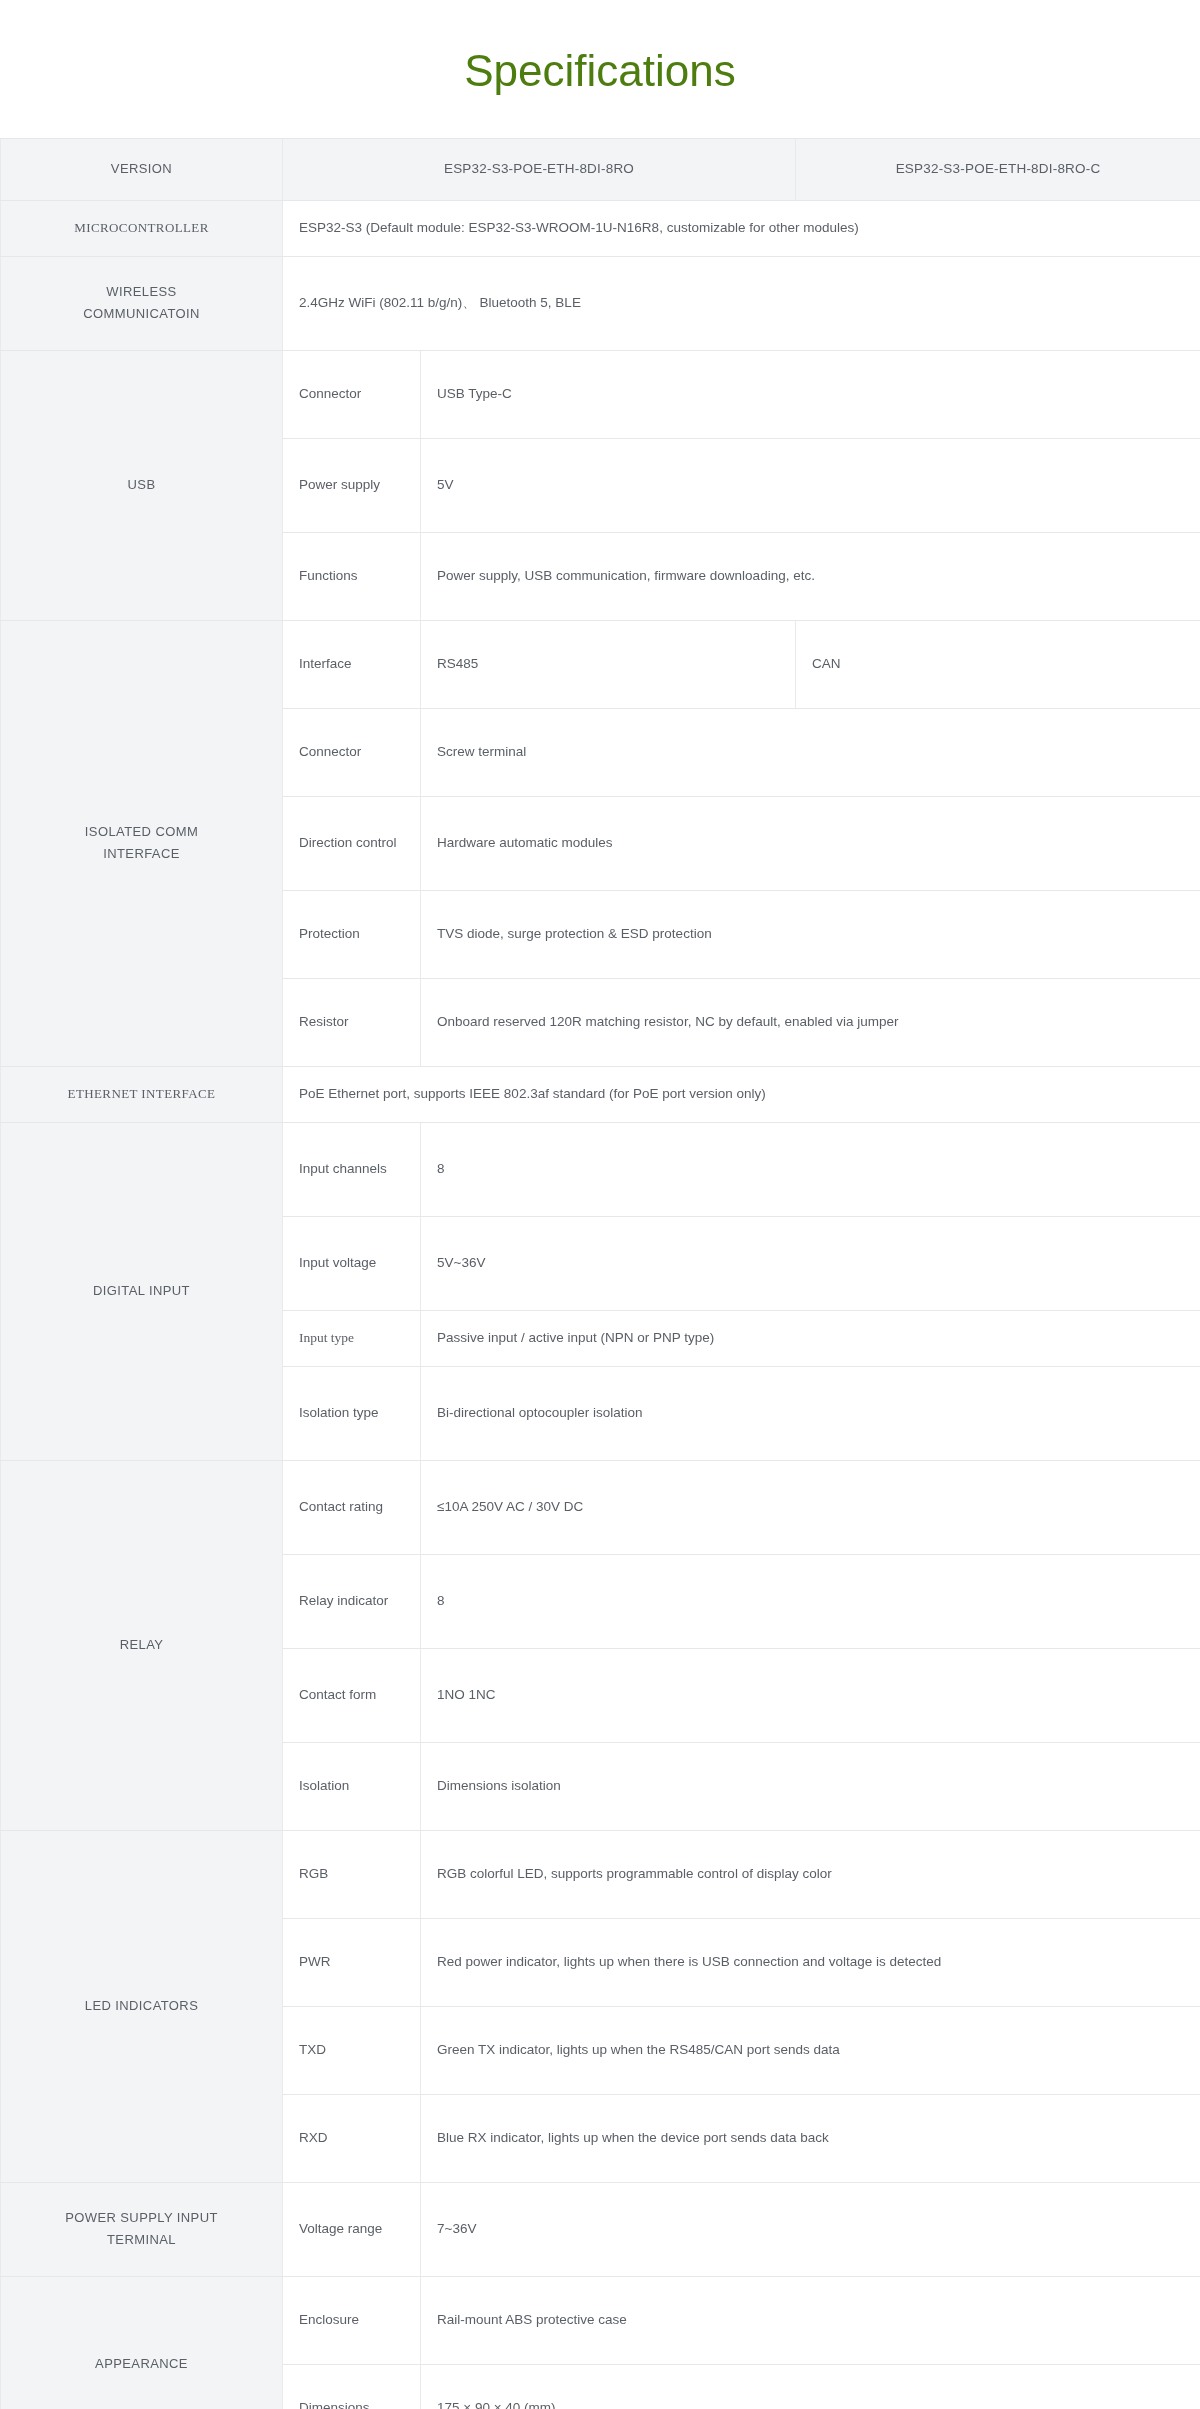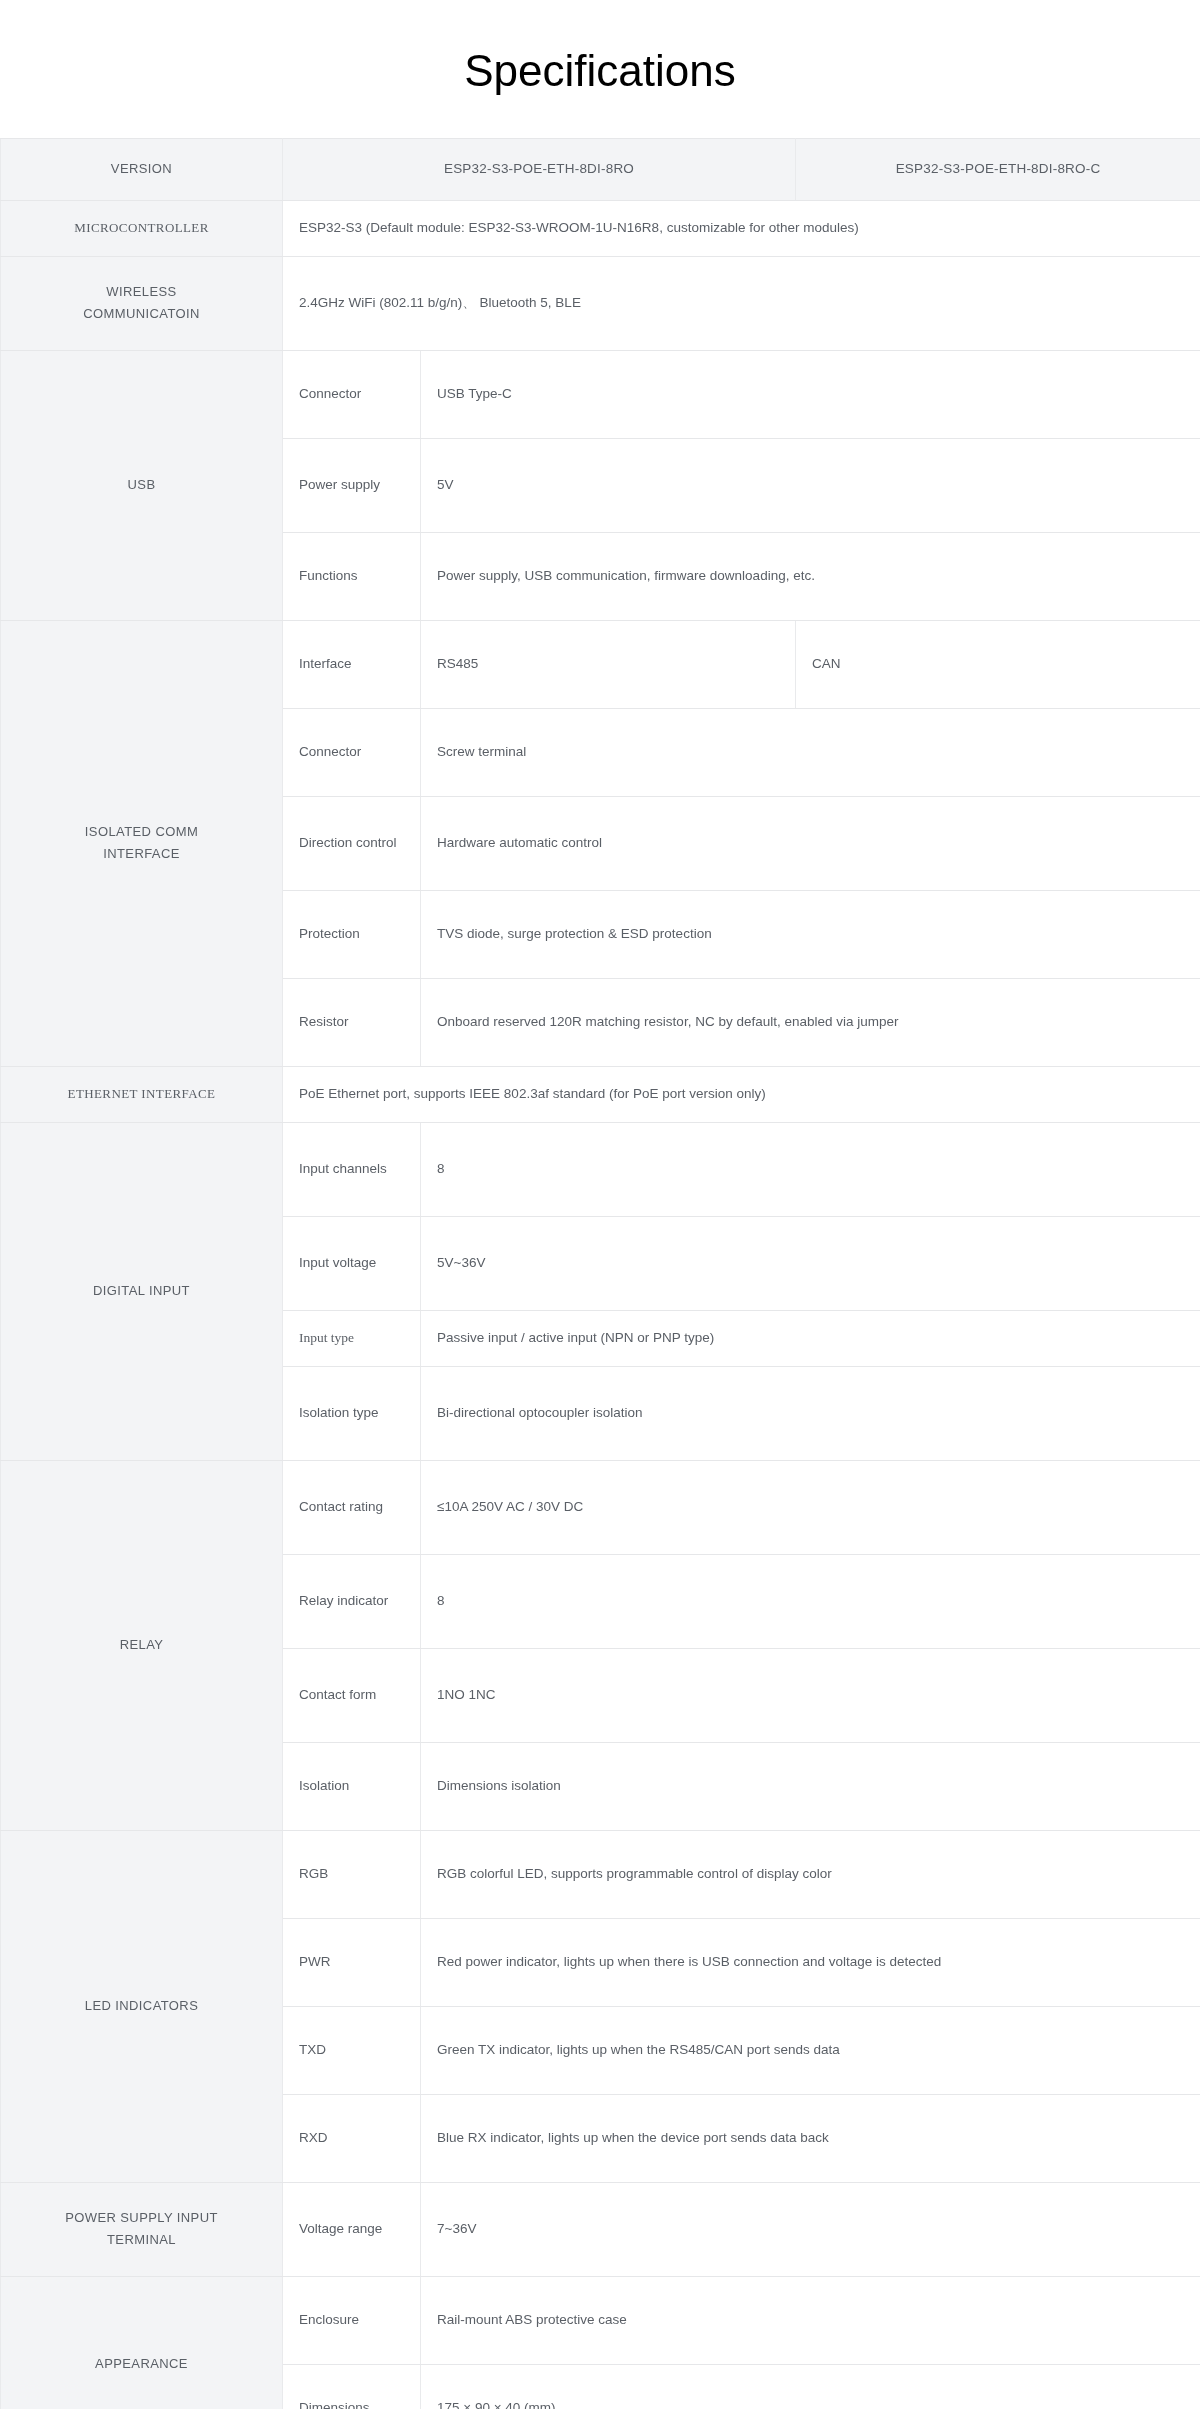--- a/index.html
+++ b/index.html
@@ -12,21 +12,21 @@
   .page {
     width: 1200px;
     min-height: 2409px;
     background: #ffffff;
     position: relative;
   }
   .page-title {
     text-align: center;
     font-size: 44px;
     font-weight: 400;
-    color: #000000;
+    color: #4d7c0f;
     letter-spacing: 0px;
     padding: 45px 0 40px 0;
     margin: 0;
     line-height: 1.2;
   }
   table.spec {
     width: 1200px;
     border-collapse: collapse;
     table-layout: fixed;
     font-size: 13.5px;
@@ -142,21 +142,21 @@
         <td class="sub tall-2">Interface</td>
         <td class="val-half">RS485</td>
         <td class="val">CAN</td>
       </tr>
       <tr>
         <td class="sub tall-2">Connector</td>
         <td class="val" colspan="2">Screw terminal</td>
       </tr>
       <tr>
         <td class="sub tall-3">Direction control</td>
-        <td class="val" colspan="2">Hardware automatic control</td>
+        <td class="val" colspan="2">Hardware automatic modules</td>
       </tr>
       <tr>
         <td class="sub tall-2">Protection</td>
         <td class="val" colspan="2">TVS diode, surge protection &amp; ESD protection</td>
       </tr>
       <tr>
         <td class="sub tall-2">Resistor</td>
         <td class="val" colspan="2">Onboard reserved 120R matching resistor, NC by default, enabled via jumper</td>
       </tr>
 

